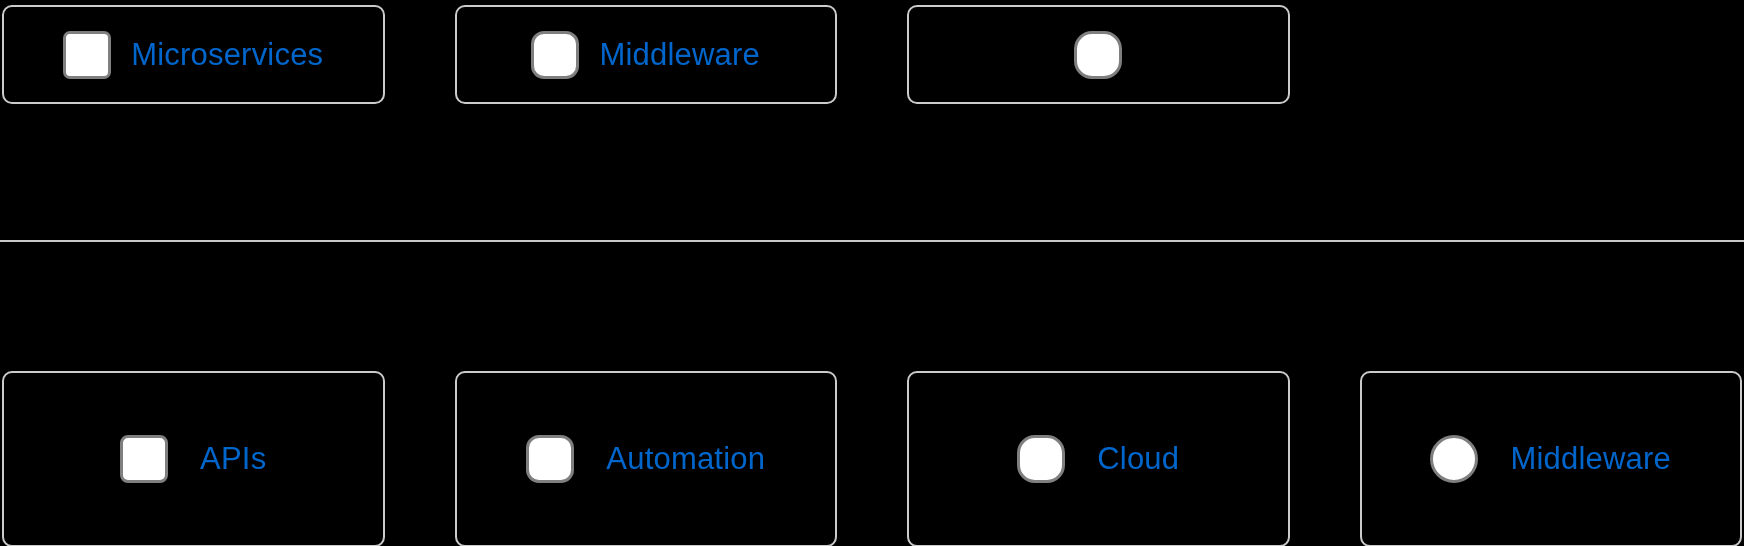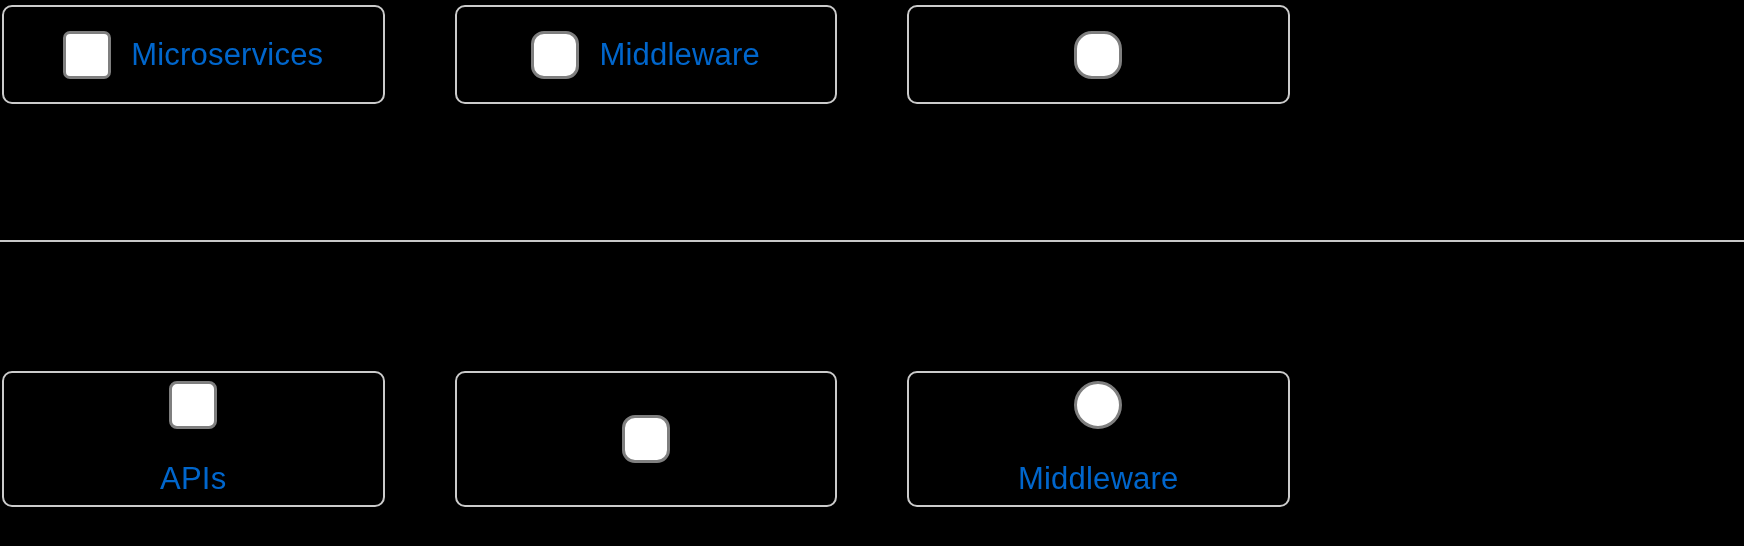--- a/index.html
+++ b/index.html
@@ -35,22 +35,22 @@
     justify-content: center;
     cursor: pointer;
   }
   .tile.horizontal {
     height: 99px;
     flex-direction: row;
     gap: 20px;
     text-align: right;
   }
   .tile.stacked {
-    height: 136px;
-    flex-direction: column;
+    height: 176px;
+    flex-direction: row;
     gap: 32px;
   }
   .shape {
     width: 48px;
     height: 48px;
     background: #ffffff;
     border: 3px solid #7f7f7f;
     box-sizing: border-box;
     flex: none;
   }
@@ -97,21 +97,26 @@
 
 <div class="tile-row bottom">
 
   <div class="tile stacked">
     <span class="shape" style="border-radius: 8px;"></span>
     <span class="tile-label">APIs</span>
   </div>
 
   <div class="tile stacked">
     <span class="shape" style="border-radius: 13px;"></span>
+    <span class="tile-label">Automation</span>
   </div>
 
+  <div class="tile stacked">
+    <span class="shape" style="border-radius: 18px;"></span>
+    <span class="tile-label">Cloud</span>
+  </div>
 
   <div class="tile stacked">
     <span class="shape" style="border-radius: 50%;"></span>
     <span class="tile-label">Middleware</span>
   </div>
 
 </div>
 
 </body></html>

